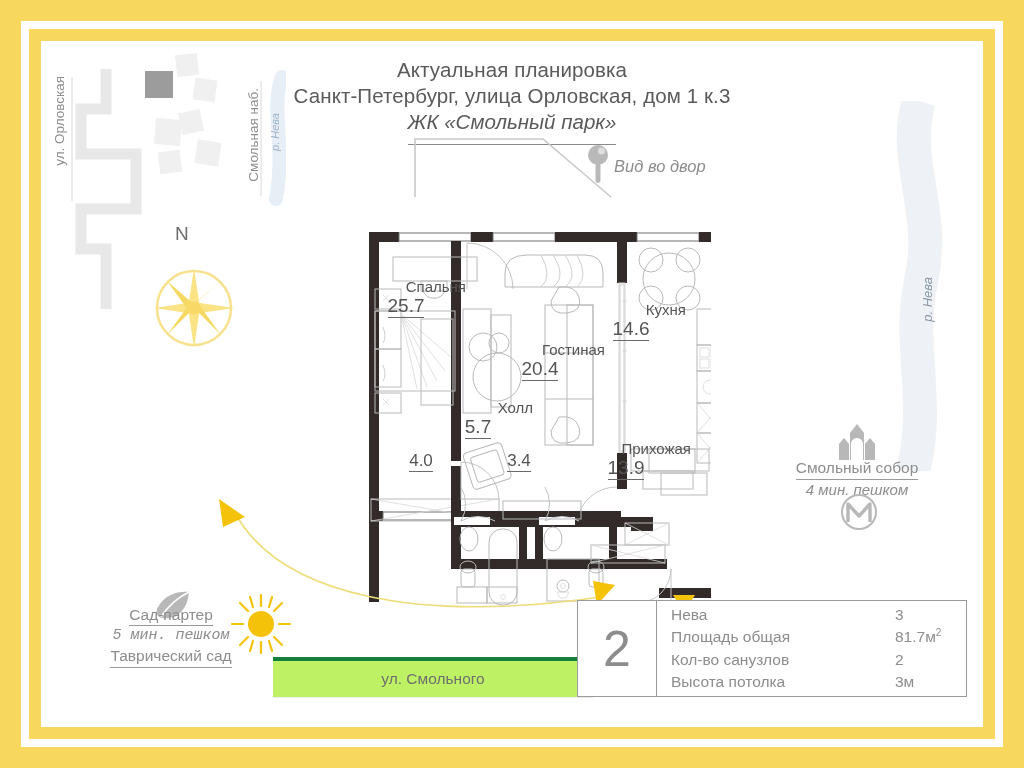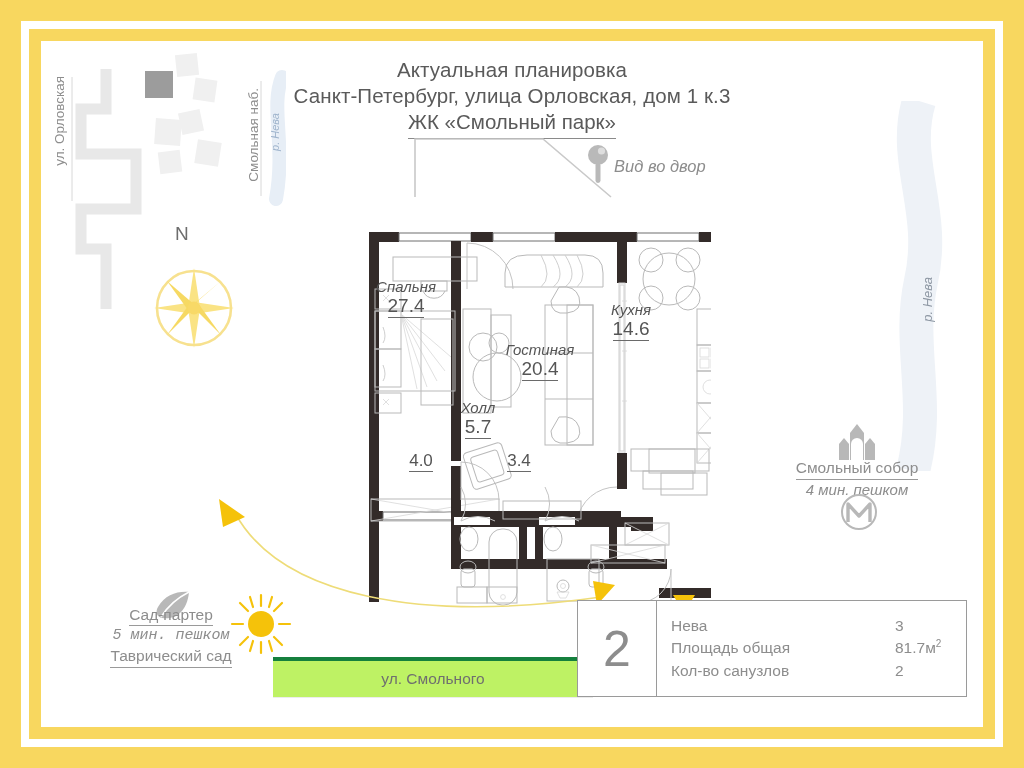--- a/index.html
+++ b/index.html
@@ -35,21 +35,21 @@
 
   
   .title-block{
     position:absolute;left:0;top:17px;width:942px;text-align:center;
     color:#5a5a5a;
   }
   .title-line1{font-size:20.5px;letter-spacing:.1px;}
   .title-line2{font-size:20.5px;letter-spacing:.1px;margin-top:2px;}
   .title-line3{
     font-size:20.5px;margin-top:2px;
-    display:inline-block;border-bottom:1.6px solid #8a8a8a;padding-bottom:4px;
+    display:inline-block;border-bottom:1.6px solid #8a8a8a;padding-bottom:10px;font-style:italic;
   }
 
   
   .map-svg{position:absolute;left:5px;top:8px;}
   .vlabel{
     position:absolute;color:#8d8d8d;white-space:nowrap;
     writing-mode:vertical-rl; transform:rotate(180deg);
     font-size:13.5px;
   }
   #lbl-orlovskaya{left:11px;top:35px;}
@@ -64,21 +64,21 @@
   
   .pin-label{
     position:absolute;left:573px;top:116px;
     font-size:16.5px;font-style:italic;color:#8d8d8d;white-space:nowrap;
   }
 
   
   .room{
     position:absolute;text-align:center;color:#555;white-space:nowrap;
   }
-  .room .rname{font-size:15px;font-style:italic;display:block;line-height:1.15;}
+  .room .rname{font-size:15px;display:block;line-height:1.15;text-align:right;}
   .room .rarea{
     font-size:19px;display:inline-block;
     border-bottom:1.5px solid #6a6a6a;line-height:1.15;padding-bottom:0px;
   }
   .room.small .rarea{font-size:17px;text-align:center;}
 
   #room-bed{left:305px;top:237px;width:120px;}
   #room-liv{left:434px;top:300px;width:130px;}
   #room-kit{left:535px;top:260px;width:110px;}
   #room-hall{left:382px;top:358px;width:110px;}
@@ -426,33 +426,37 @@
         <line class="fd" x1="331" y1="120" x2="336" y2="120"></line>
         <line class="fd" x1="331" y1="170" x2="336" y2="170"></line>
         <line class="fd" x1="331" y1="220" x2="336" y2="220"></line>
       </g>
 
       <polygon points="382,414 404,414 393,432" fill="#F5C20A"></polygon>
     </svg>
 
     <div class="room" id="room-bed">
       <span class="rname">Спальня</span>
-      <span class="rarea">27.4</span>
+      <span class="rarea">25.7</span>
     </div>
     <div class="room" id="room-liv">
       <span class="rname">Гостиная</span>
       <span class="rarea">20.4</span>
     </div>
     <div class="room" id="room-kit">
       <span class="rname">Кухня</span>
       <span class="rarea">14.6</span>
     </div>
     <div class="room" id="room-hall">
       <span class="rname">Холл</span>
       <span class="rarea">5.7</span>
+    </div>
+    <div class="room" id="room-entry">
+      <span class="rname">Прихожая</span>
+      <span class="rarea">13.9</span>
     </div>
     <div class="room small" id="room-b1">
       <span class="rarea">4.0</span>
     </div>
     <div class="room small" id="room-b2">
       <span class="rarea">3.4</span>
     </div>
 
     <svg class="abs" style="left:170px;top:452px;" width="420" height="140">
       <path d="M24 20 C70 104, 210 130, 390 104" stroke="#EEDC78" stroke-width="1.6" fill="none"></path>
@@ -520,18 +524,22 @@
             <span class="v">3</span>
           </div>
           <div class="irow">
             <span>Площадь общая</span>
             <span class="v"><span>81.7м</span><sup>2</sup></span>
           </div>
           <div class="irow">
             <span>Кол-во санузлов</span>
             <span class="v">2</span>
           </div>
+          <div class="irow">
+            <span>Высота потолка</span>
+            <span class="v">3м</span>
+          </div>
         </div>
       </div>
     </div>
 
   </div>
 </div>
 
 </body></html>

